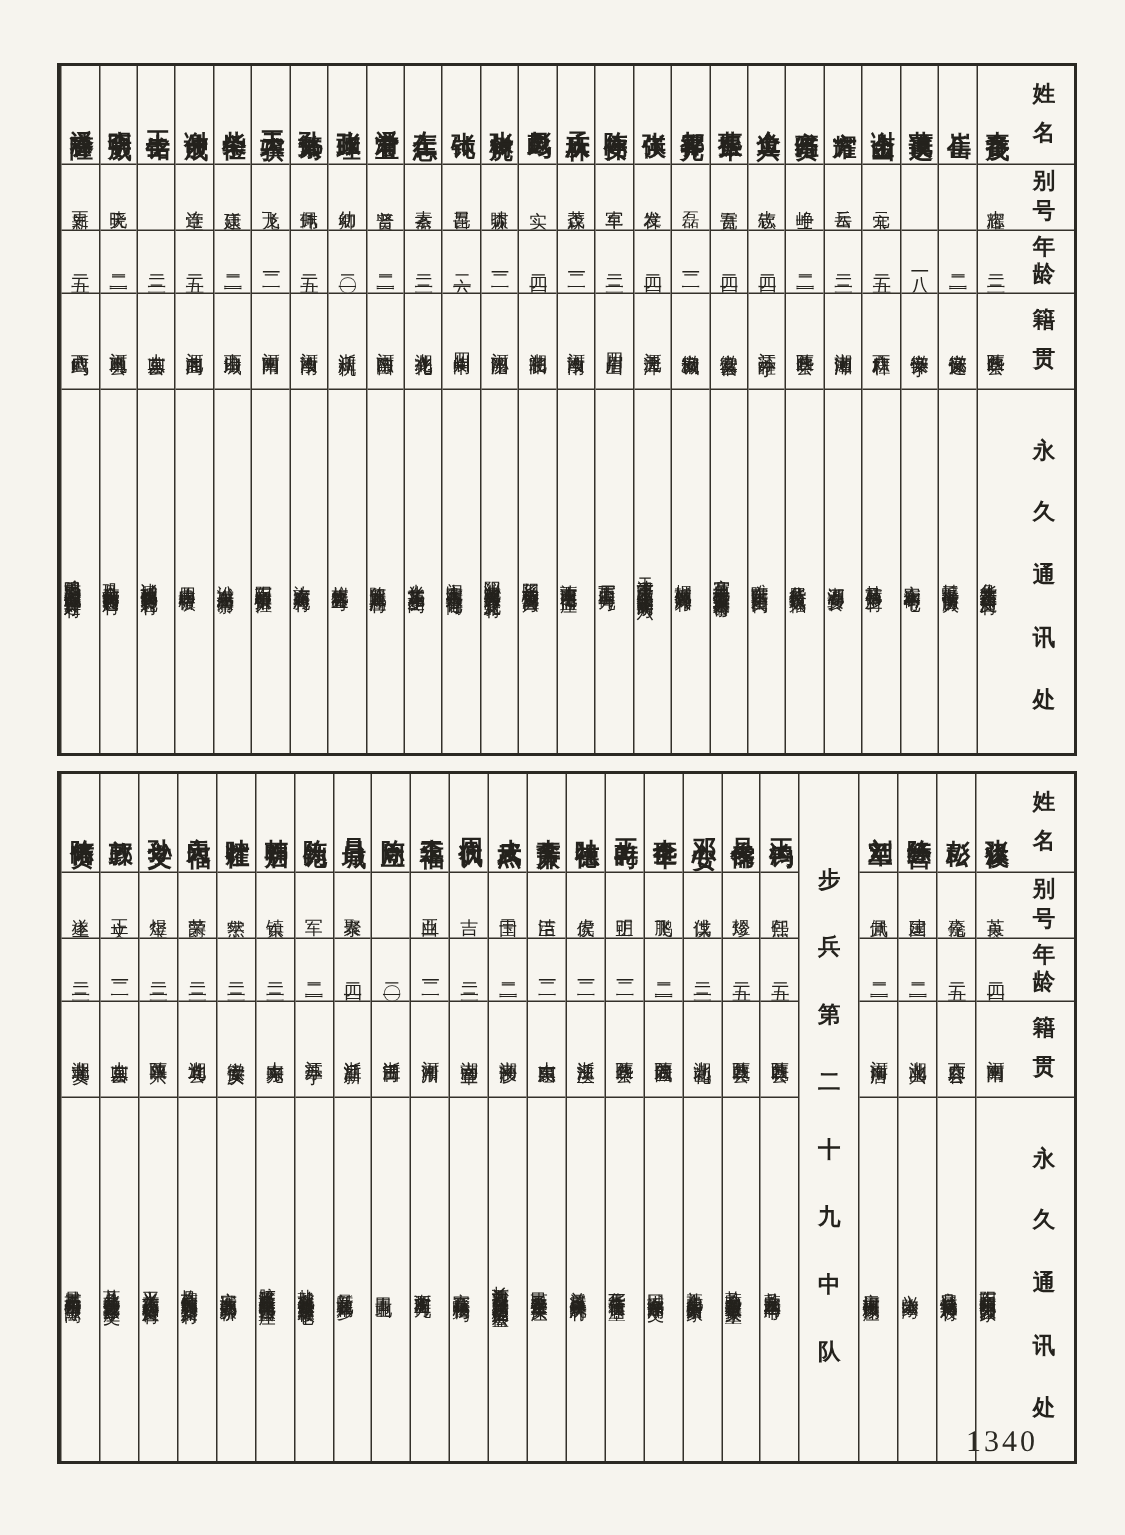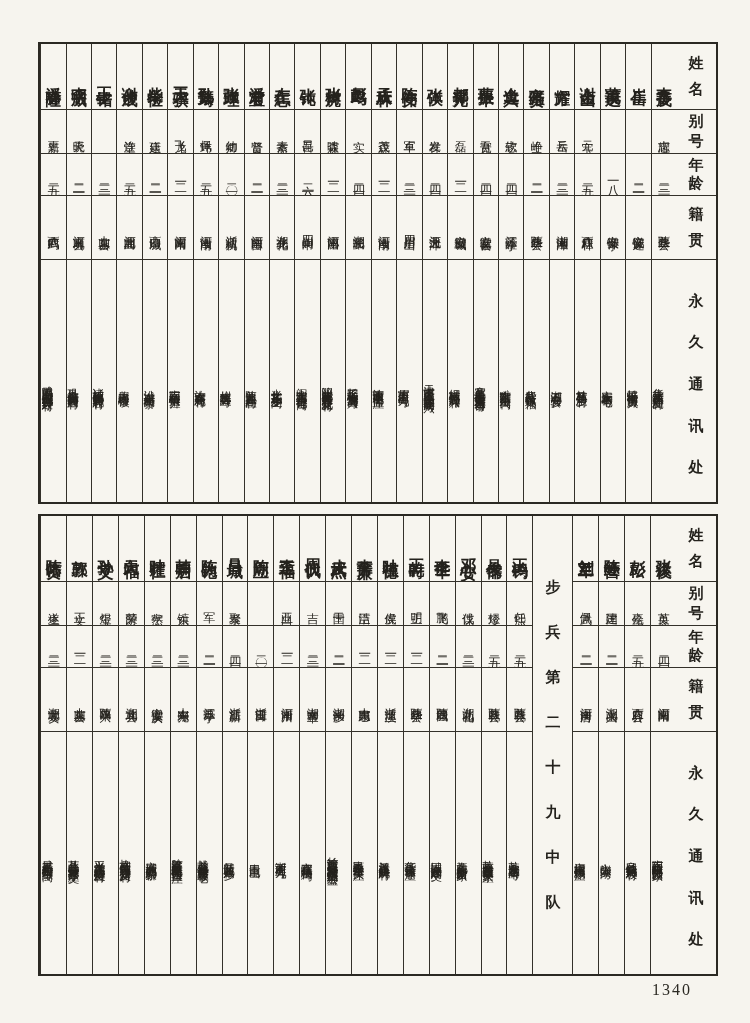--- a/index.html
+++ b/index.html
@@ -58,22 +58,22 @@
   }
   .vchar{display:block;font-weight:700;font-size:15px;line-height:1;}
   .hcell{background:#f7f5ef;}
   .unit-cell{
     flex:1 1 auto;border-bottom:none;
     display:flex;align-items:center;justify-content:center;
     padding:34px 0;box-sizing:border-box;
   }
   .unit-cell .vchar{font-weight:700;font-size:15px;}
   .pagenum{
-    position:absolute;right:58px;top:981px;
-    font-size:16px;letter-spacing:2px;color:#2b2923;
+    position:absolute;right:58px;top:950px;
+    font-size:20px;letter-spacing:2px;color:#2b2923;
   }
 </style>
 </head>
 <body>
 
 <div class="page">
   <div class="rtable" id="table-top">
       <div class="col hdr-col">
         <div class="cell hcell c-name">
           <div class="vspread">

